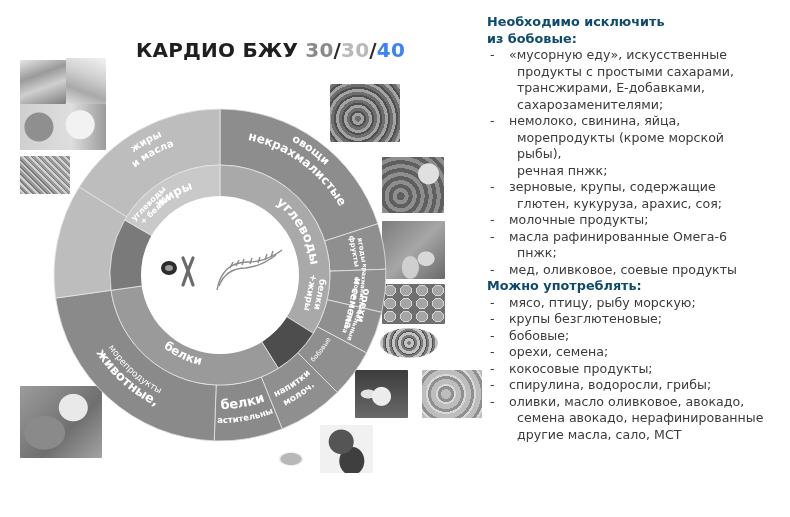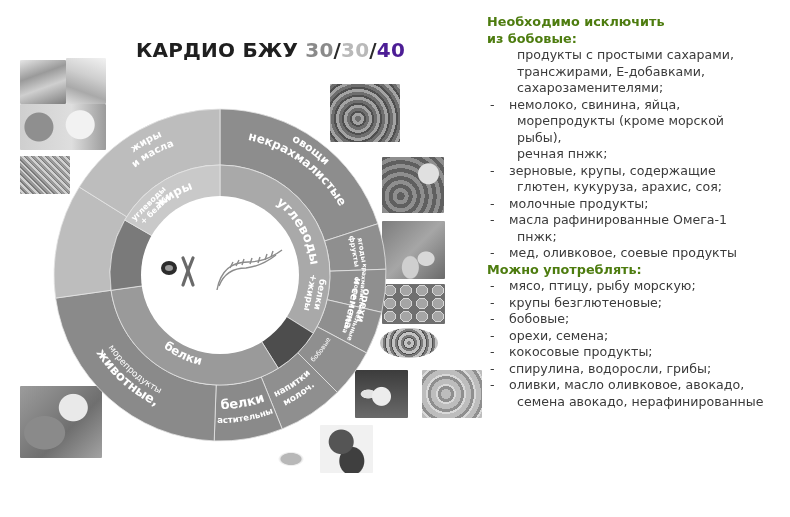--- a/index.html
+++ b/index.html
@@ -7,33 +7,33 @@
     width: 790px; height: 517px; background: #ffffff; position: relative; overflow: hidden;
     font-family: "DejaVu Sans", sans-serif; color: #3a3a3a;
   }
   .title {
     position: absolute; left: 136px; top: 38px; font-size: 20px; font-weight: bold;
     letter-spacing: 0.2px; color: #1f1f1f; white-space: nowrap;
     font-family: "DejaVu Sans", sans-serif;
   }
   .title .n1 { color: #8a8a8a; }
   .title .n2 { color: #b9b9b9; }
-  .title .n3 { color: #4c1d95; }
+  .title .n3 { color: #3b82f6; }
   .title .sl { color: #2a2a2a; }
 
   #wheel { position: absolute; left: 0; top: 0; }
 
   .photo { position: absolute; border-radius: 1px; overflow: hidden; }
   .photo.round { border-radius: 50%; }
 
   .panel {
     position: absolute; left: 487px; top: 14px; width: 300px;
     font-family: "DejaVu Sans", sans-serif; font-size: 12.6px; line-height: 16.5px; color: #3b3b3b;
   }
-  .panel h3 { margin: 0; font-size: 12.8px; font-weight: bold; color: #4d7c0f; line-height: 16.5px; }
+  .panel h3 { margin: 0; font-size: 12.8px; font-weight: bold; color: #0c4a6e; line-height: 16.5px; }
   .panel ul { list-style: none; margin: 0; padding: 0; }
   .panel li { position: relative; padding-left: 22px; }
   .panel li::before { content: "-"; position: absolute; left: 3px; top: 0; }
   .panel li.cont { padding-left: 30px; }
   .panel li.cont::before { content: ""; }
 </style>
 </head>
 <body>
 
 <div class="title"><span>КАРДИО БЖУ </span><span class="n1">30</span><span class="sl">/</span><span class="n2">30</span><span class="sl">/</span><span class="n3">40</span></div>
@@ -126,38 +126,40 @@
   <g stroke="#8c8c8c" stroke-width="1.4" fill="none">
     <path d="M217 290 Q222 262 248 262 Q266 262 282 250"></path>
     <path d="M219 286 Q226 268 246 268 Q262 266 276 255"></path>
     <path d="M230 268 l3 -6 M236 266 l3 -6 M242 265 l2 -6 M250 264 l2 -6 M258 263 l2 -6 M265 260 l2 -6 M271 257 l2 -6"></path>
   </g>
 </svg>
 
 <div class="panel">
   <h3><span>Необходимо исключить</span><br><span>из бобовые:</span></h3>
   <ul id="exclude-list">
+      <li>«мусорную еду», искусственные</li>
       <li class="cont">продукты с простыми сахарами,</li>
       <li class="cont">трансжирами, Е-добавками,</li>
       <li class="cont">сахарозаменителями;</li>
       <li>немолоко, свинина, яйца,</li>
       <li class="cont">морепродукты (кроме морской</li>
       <li class="cont">рыбы),</li>
       <li class="cont"> речная пнжк;</li>
       <li>зерновые, крупы, содержащие</li>
       <li class="cont">глютен, кукуруза, арахис, соя;</li>
       <li>молочные продукты;</li>
-      <li>масла рафинированные Омега-1</li>
+      <li>масла рафинированные Омега-6</li>
       <li class="cont">пнжк;</li>
       <li>мед, оливковое, соевые продукты</li>
     </ul>
   <h3>Можно употреблять:</h3>
   <ul id="allow-list">
       <li>мясо, птицу, рыбу морскую;</li>
       <li>крупы безглютеновые;</li>
       <li>бобовые;</li>
       <li>орехи, семена;</li>
       <li>кокосовые продукты;</li>
       <li>спирулина, водоросли, грибы;</li>
       <li>оливки, масло оливковое, авокадо,</li>
       <li class="cont">семена авокадо, нерафинированные</li>
+      <li class="cont">другие масла, сало, МСТ</li>
     </ul>
 </div>
 
 </body></html>

